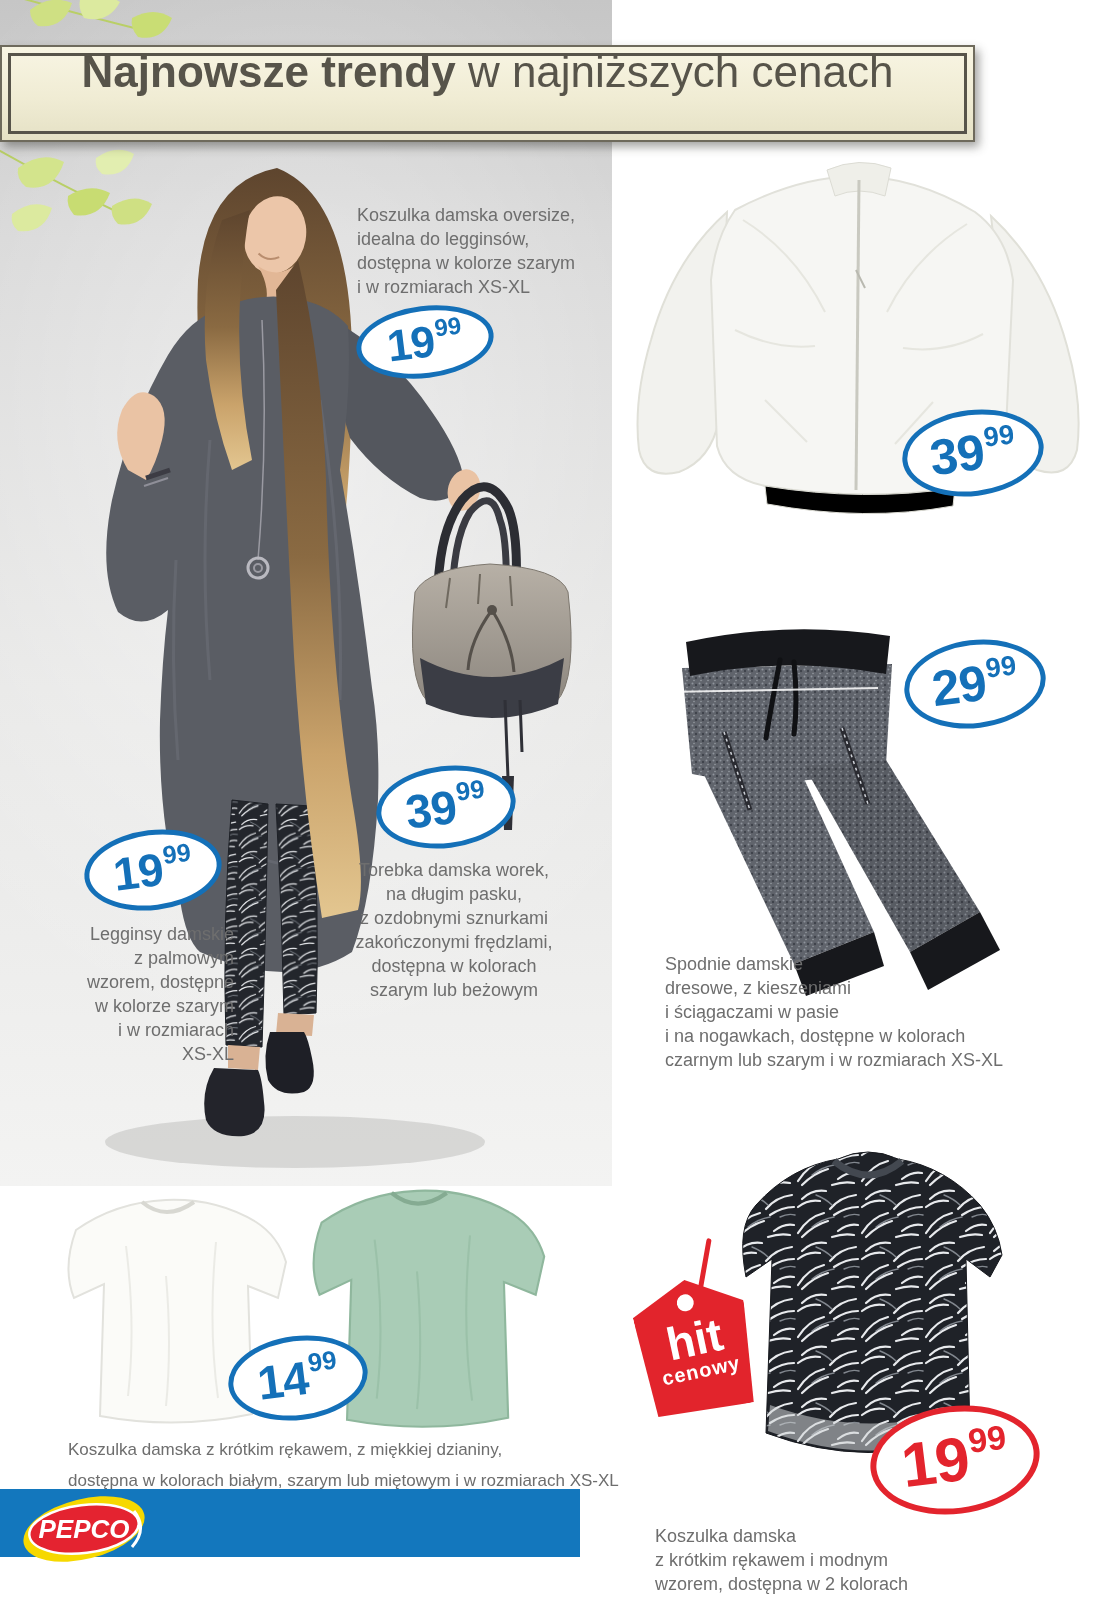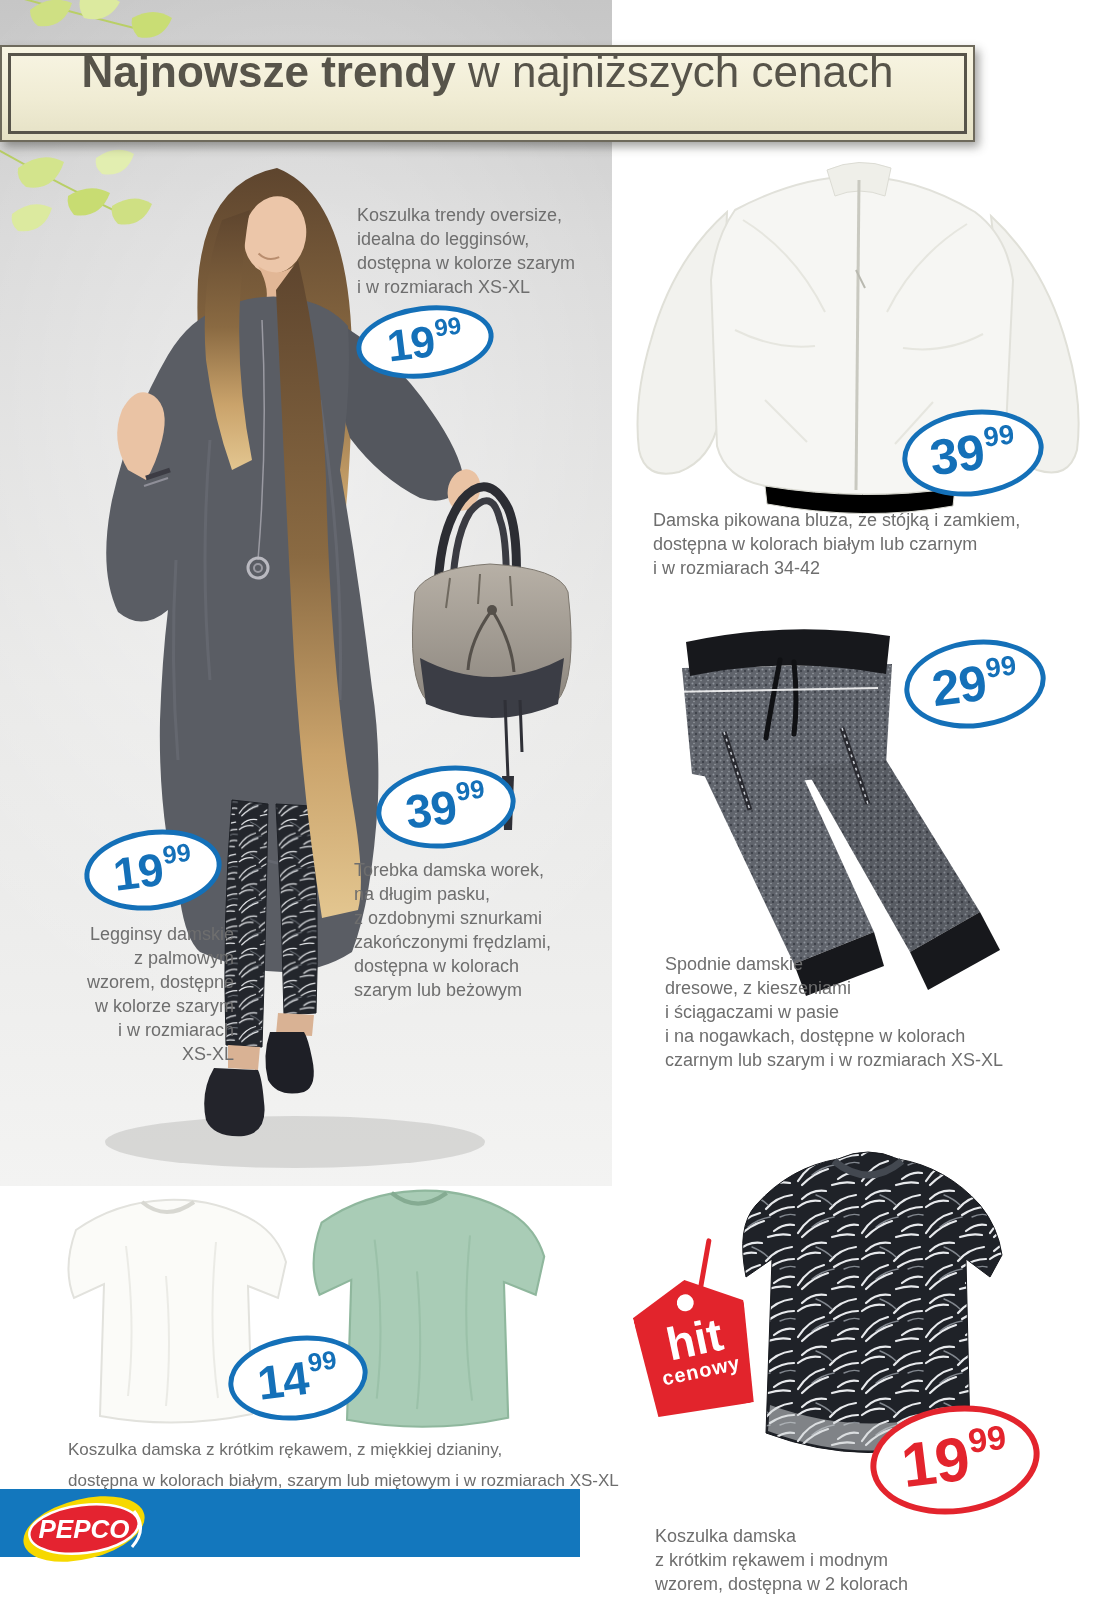--- a/index.html
+++ b/index.html
@@ -30,21 +30,21 @@
   #jacket-photo{left:615px;top:150px;width:488px;height:375px;}
   #pants-photo{left:628px;top:612px;width:475px;height:385px;}
   #tees-photo{left:10px;top:1180px;width:585px;height:255px;}
   #pattern-photo{left:668px;top:1135px;width:400px;height:350px;}
 
   
   .desc{position:absolute;z-index:5;color:#6e6e6e;font-size:18px;line-height:24px;white-space:pre-line;}
   #desc-top{left:357px;top:203px;width:230px;}
   #desc-jacket{left:653px;top:508px;width:380px;}
   #desc-pants{left:665px;top:952px;width:380px;}
-  #desc-bag{left:354px;top:858px;width:220px;text-align:left;}
+  #desc-bag{left:344px;top:858px;width:220px;text-align:center;}
   #desc-leggings{left:36px;top:922px;width:198px;text-align:right;}
   #desc-tee{left:68px;top:1434px;width:560px;font-size:17px;line-height:31px;}
   #desc-pattern{left:655px;top:1484px;width:270px;margin-top:40px;}
 
   
   .price{position:absolute;z-index:6;box-sizing:border-box;border:5px solid #1470b8;border-radius:50%;
     background:#ffffff;color:#1470b8;font-weight:700;display:flex;align-items:center;justify-content:center;
     transform:rotate(-7deg);}
   .price .gr{font-size:.55em;line-height:1;display:inline-block;transform:translateY(-.5em);margin-left:2px;}
   .price .zl{line-height:1;letter-spacing:-1px;}
@@ -284,27 +284,24 @@
     <path d="M166,26 Q200,54 234,26" stroke="#434850" stroke-width="7" fill="none"></path>
     <path d="M100,296 Q200,334 300,298 L298,272 Q200,306 102,270 Z" fill="#cfd3d6" opacity="0.55"></path>
   </svg>
 
   <div class="tag-string"></div>
   <div class="tag">
     <div class="tag-hit">hit</div>
     <div class="tag-cenowy">cenowy</div>
   </div>
 
-  <div class="desc" id="desc-top">Koszulka trendy oversize,
+  <div class="desc" id="desc-top">Koszulka damska oversize,
 idealna do legginsów,
 dostępna w kolorze szarym
 i w rozmiarach XS-XL</div>
-  <div class="desc" id="desc-jacket">Damska pikowana bluza, ze stójką i zamkiem,
-dostępna w kolorach białym lub czarnym
-i w rozmiarach 34-42</div>
   <div class="desc" id="desc-pants">Spodnie damskie
 dresowe, z kieszeniami
 i ściągaczami w pasie
 i na nogawkach, dostępne w kolorach
 czarnym lub szarym i w rozmiarach XS-XL</div>
   <div class="desc" id="desc-bag">Torebka damska worek,
 na długim pasku,
 z ozdobnymi sznurkami
 zakończonymi frędzlami,
 dostępna w kolorach

